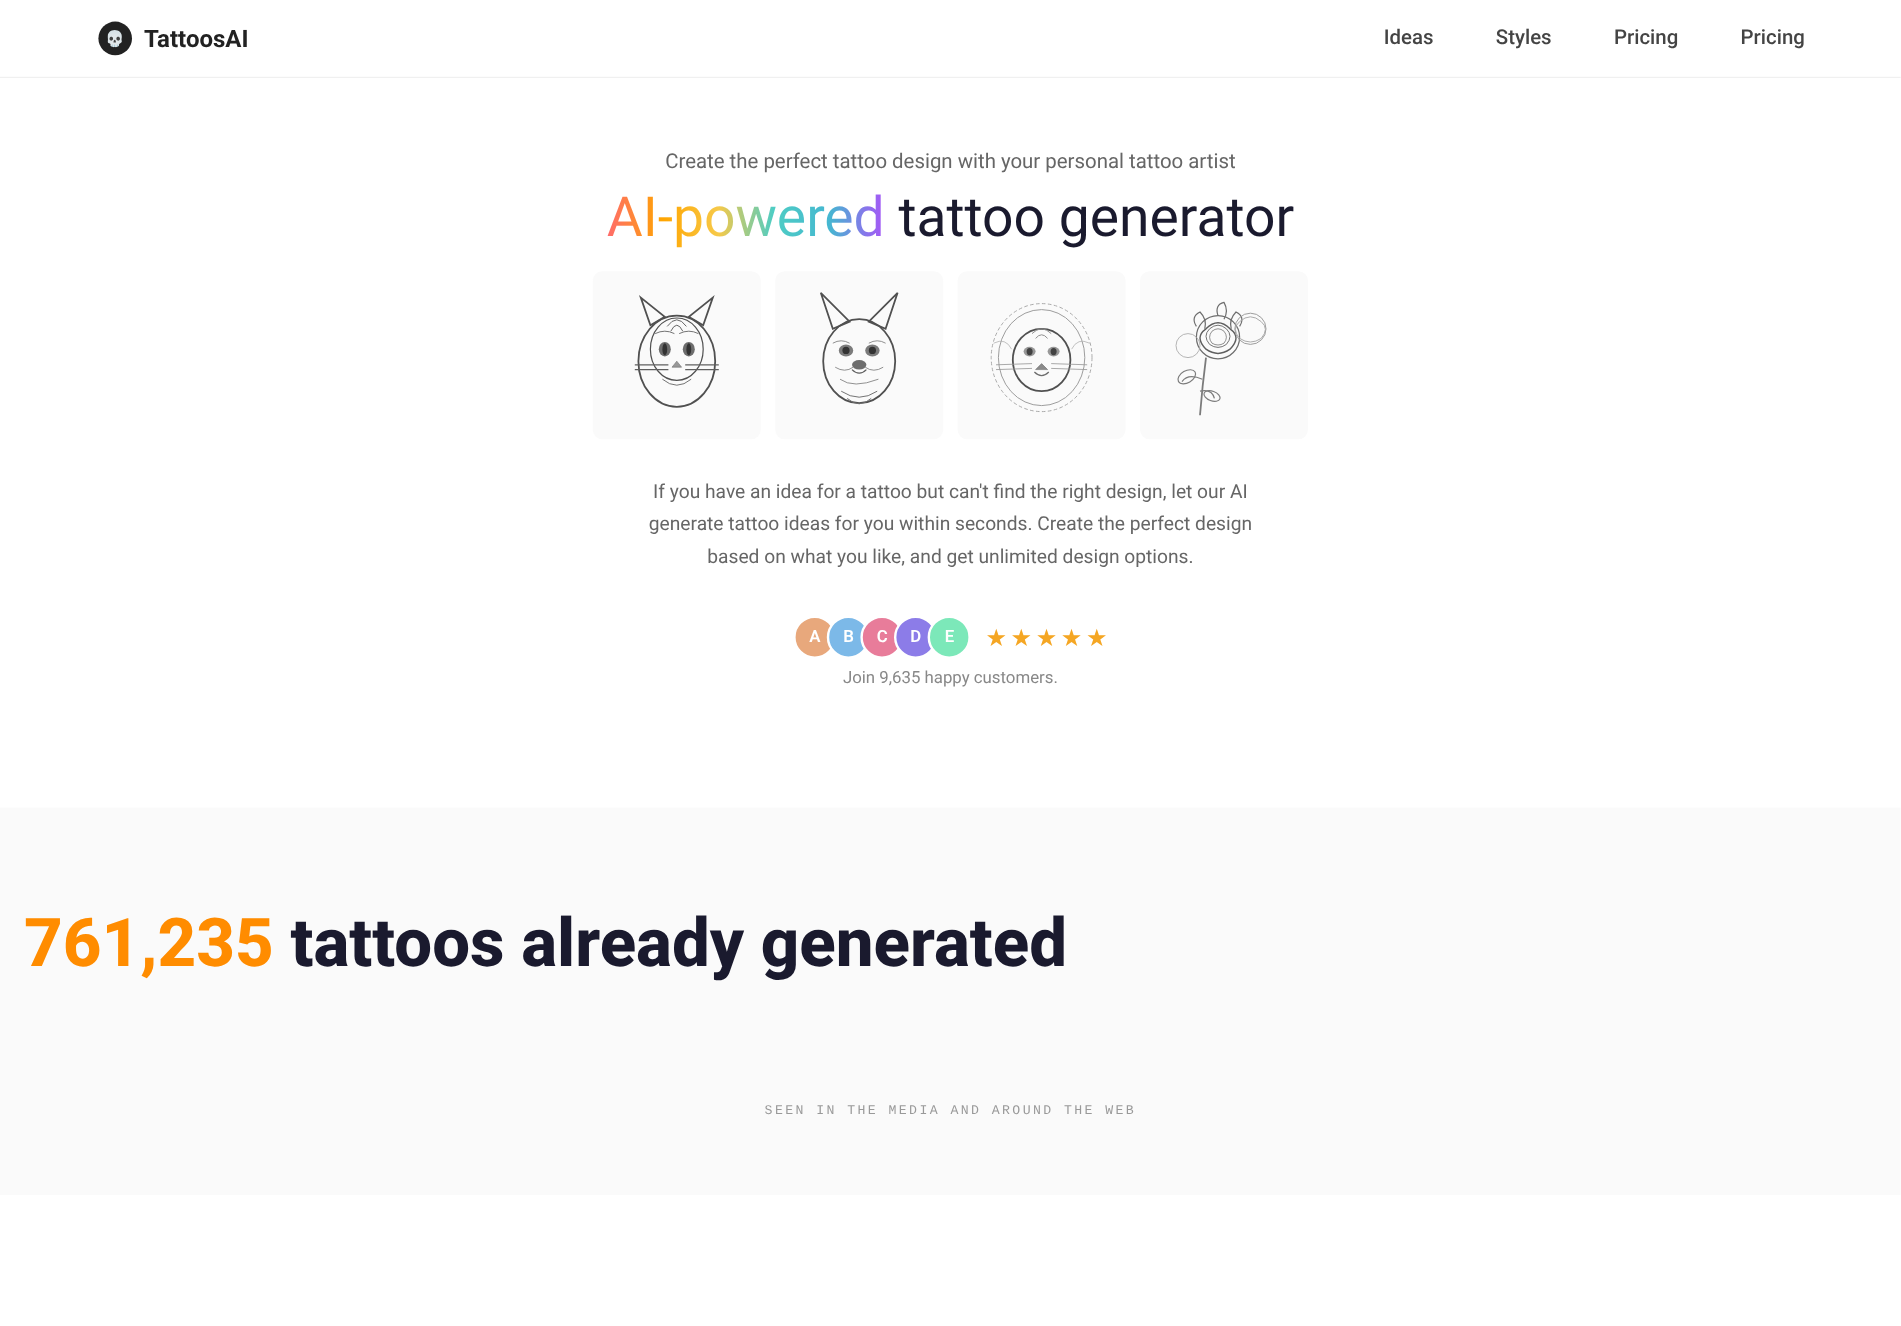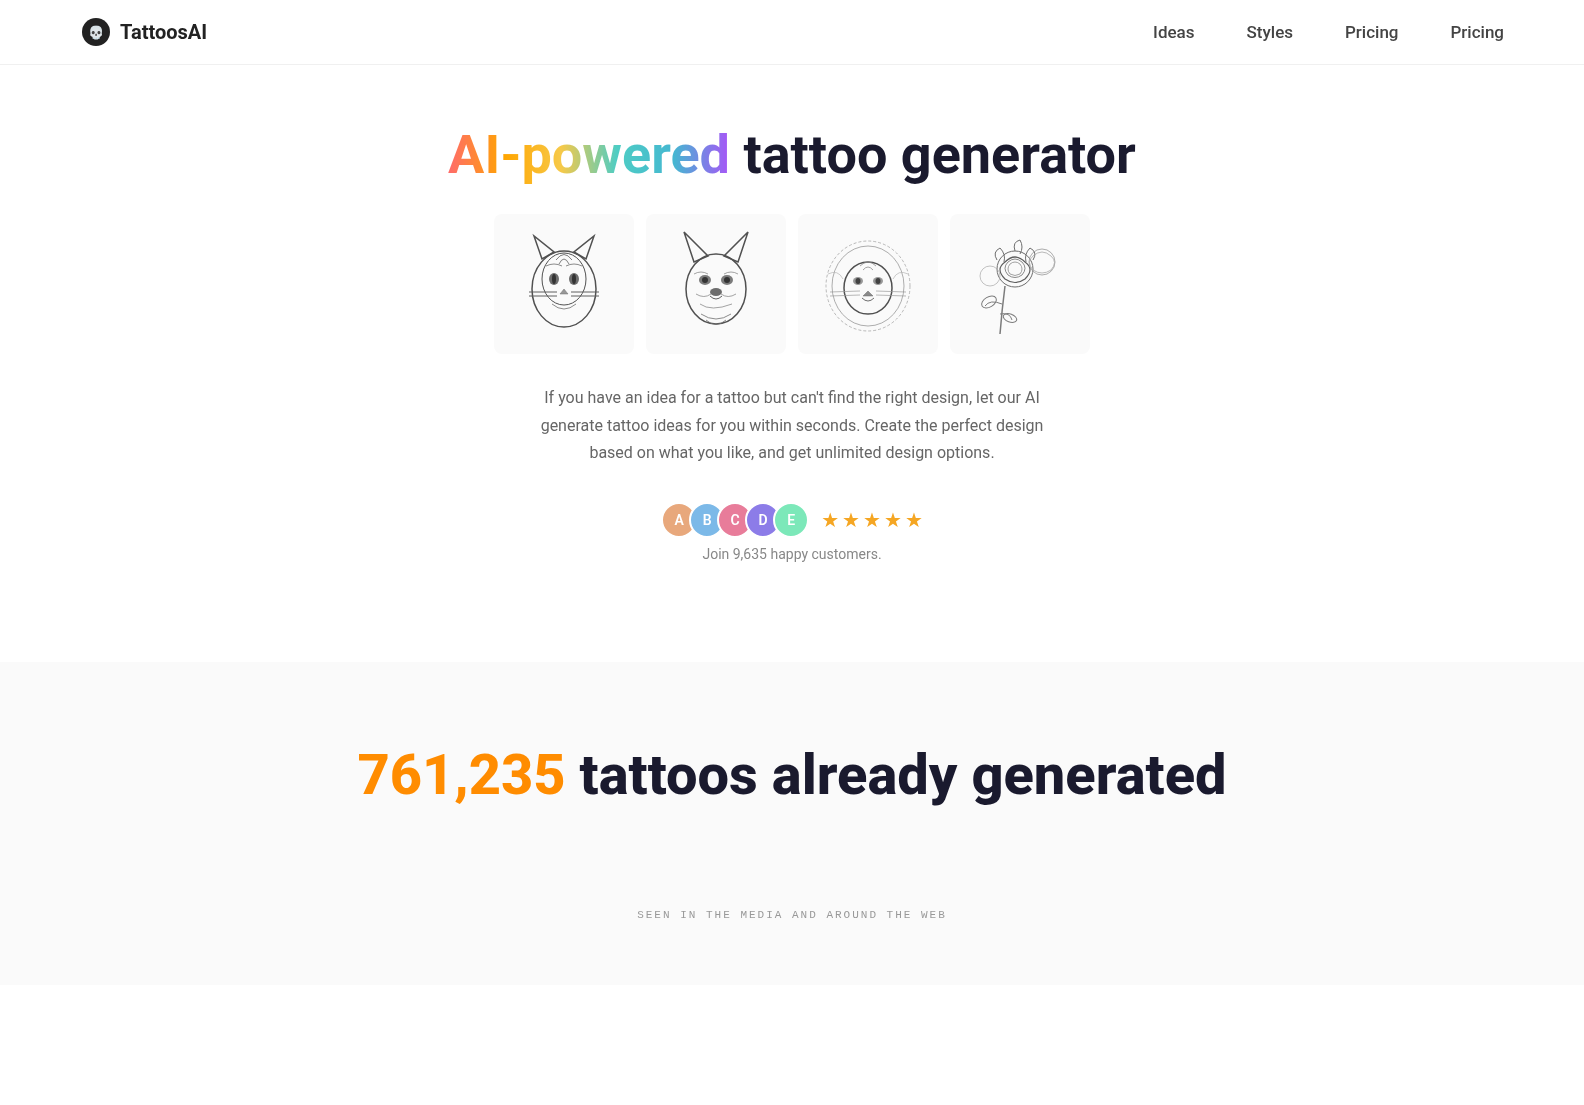--- a/index.html
+++ b/index.html
@@ -50,25 +50,25 @@
     .hero {
       text-align: center;
       padding: 60px 20px 40px;
     }
     .hero-subtitle {
       font-size: 17px;
       color: #666;
       margin-bottom: 12px;
     }
     .hero-title {
-      font-size: 54px;
-      font-weight: 700;
+      font-size: 46px;
+      font-weight: 400;
       color: #1a1a2e;
       line-height: 1.1;
-      margin-bottom: 30px;
+      margin-bottom: 18px;
     }
     .hero-title .ai-powered {
       background: linear-gradient(90deg, #ff6b6b, #ffa500, #f7c948, #4ecdc4, #45b7d1, #a855f7);
       -webkit-background-clip: text;
       -webkit-text-fill-color: transparent;
       background-clip: text;
     }
 
     
     .tattoo-gallery {
@@ -170,21 +170,21 @@
       font-size: 14px;
       color: #888;
       text-align: center;
       margin-bottom: 60px;
     }
 
     
     .stats-section {
       background: #fafafa;
       padding: 80px 20px 60px;
-      text-align: center;
+      text-align: left;
     }
     .stats-number {
       font-size: 56px;
       font-weight: 800;
       line-height: 1.2;
       margin-bottom: 8px;
     }
     .stats-tattoos { color: #ff8c00; }
     .stats-customers { color: #2ecc71; }
     .stats-text {
@@ -221,20 +221,21 @@
   </div>
   <ul class="nav-links">
     <li><a href="#">Ideas</a></li>
     <li><a href="#">Styles</a></li>
     <li><a href="#">Pricing</a></li>
     <li><a href="#">Pricing</a></li>
   </ul>
 </nav>
 
 <section class="hero">
+  <p class="hero-subtitle">Create the perfect tattoo design with your personal tattoo artist</p>
   <h1 class="hero-title">
     <span class="ai-powered">AI-powered</span><span> tattoo generator</span>
   </h1>
 
   
   <div class="tattoo-gallery">
 
     <div class="tattoo-img tattoo-cat">
       <svg class="tattoo-svg" viewBox="0 0 120 120" fill="none" xmlns="http://www.w3.org/2000/svg">
         <ellipse cx="60" cy="65" rx="32" ry="38" fill="none" stroke="#333" stroke-width="1.5"></ellipse>

